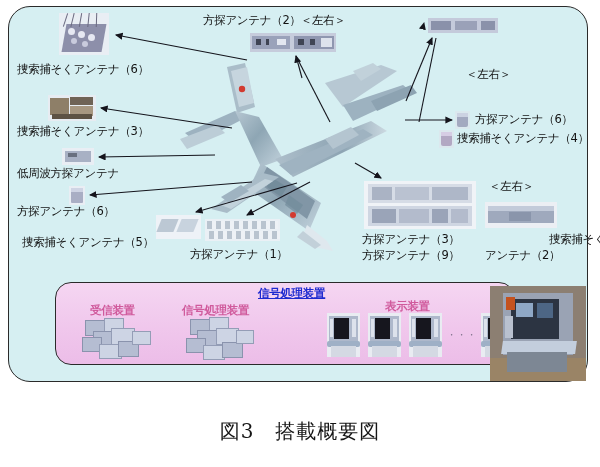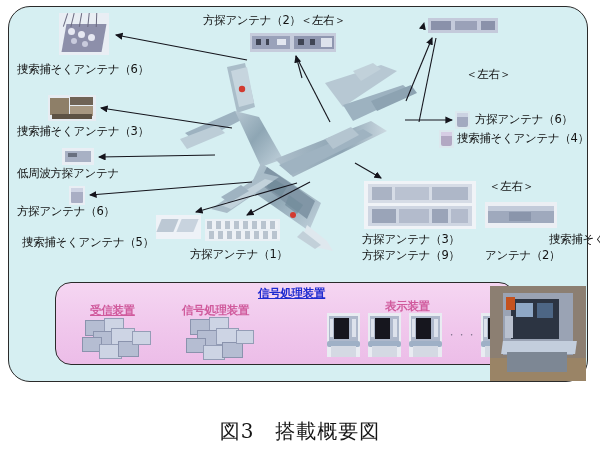--- a/index.html
+++ b/index.html
@@ -320,21 +320,21 @@
   <div class="lbl" style="left:362px;top:249px;">方探アンテナ（9）</div>
 
   <div class="lbl" style="left:508px;top:233px;margin-left:41px;">捜索捕そく</div>
 
   <div class="lbl" style="left:485px;top:249px;">アンテナ（2）</div>
 
   <div class="cargo-panel"></div>
 
   <div class="cargo-title" style="left:258px;top:286px;">信号処理装置</div>
 
-  <div class="cargo-sub" style="left:90px;top:303px;text-decoration:underline;">受信装置</div>
+  <div class="cargo-sub" style="left:90px;top:303px;">受信装置</div>
 
   <div class="cargo-sub" style="left:182px;top:303px;">信号処理装置</div>
 
   <div class="cargo-sub" style="left:385px;top:299px;">表示装置</div>
 
   <div>
     <div class="eqbox" style="left:85px;top:320px;width:22px;height:14px;"></div>
     <div class="eqbox2" style="left:104px;top:318px;width:18px;height:12px;"></div>
     <div class="eqbox" style="left:93px;top:331px;width:20px;height:14px;"></div>
     <div class="eqbox2" style="left:111px;top:328px;width:22px;height:15px;"></div>

